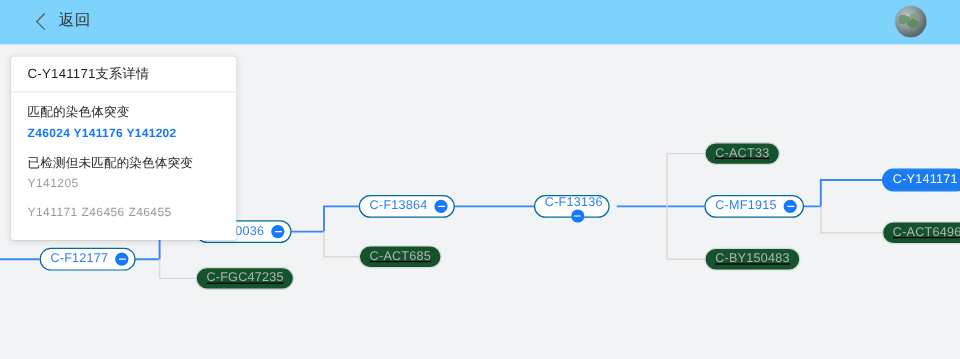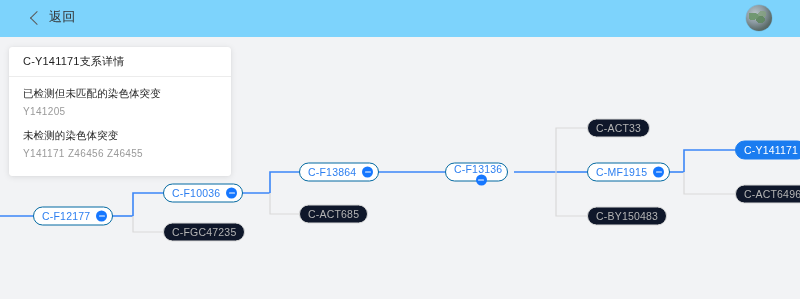--- a/index.html
+++ b/index.html
@@ -77,21 +77,21 @@
       radial-gradient(ellipse at 20% 40%, rgba(110,150,110,.95) 0 32%, transparent 33%),
       radial-gradient(ellipse at 68% 66%, rgba(95,135,95,.9) 0 28%, transparent 29%),
       radial-gradient(ellipse at 78% 24%, rgba(130,160,125,.8) 0 22%, transparent 23%);
   }
 
   
   .info-card {
     position: absolute;
     left: 9px;
     top: 47px;
-    width: 222px;
+    width: 188px;
     background: #ffffff;
     border-radius: 3px;
     box-shadow: 0 1px 6px rgba(0,0,0,.10), 0 0 1px rgba(0,0,0,.08);
     z-index: 30;
   }
   .card-header {
     height: 30px;
     display: flex;
     align-items: center;
     padding: 0 14px;
@@ -165,22 +165,23 @@
   
   .node.branch {
     background: #ffffff;
     border: 1px solid #0369a1;
     padding-right: 5px;
   }
   .node.branch .node-label { color: #2d7ff0; }
 
   
   .node.leaf {
-    background: #0f172a;
+    background: #14532d;
     border: 1px solid #d9d9d9;
+    text-decoration: underline;
   }
   .node.leaf .node-label { color: #b4b4b4; }
 
   
   .node.selected {
     background: #1a7cf0;
     border: 1px solid #1a7cf0;
     border-radius: 10px;
   }
   .node.selected .node-label { color: #ffffff; }
@@ -297,23 +298,26 @@
         </div>
       </div>
   </div>
 
   <div class="info-card">
     <div class="card-header">
       <span class="card-title">C-Y141171支系详情</span>
     </div>
     <div class="card-body" id="card-body">
         <div class="sect">
+          <div class="sect-label">匹配的染色体突变</div>
+          <div class="sect-value link">Z46024 Y141176 Y141202</div>
+        </div>
+        <div class="sect">
           <div class="sect-label">已检测但未匹配的染色体突变</div>
           <div class="sect-value">Y141205</div>
         </div>
         <div class="sect">
-          <div class="sect-label">未检测的染色体突变</div>
           <div class="sect-value">Y141171 Z46456 Z46455</div>
         </div>
       </div>
   </div>
 
 </div>
 
 </body></html>

